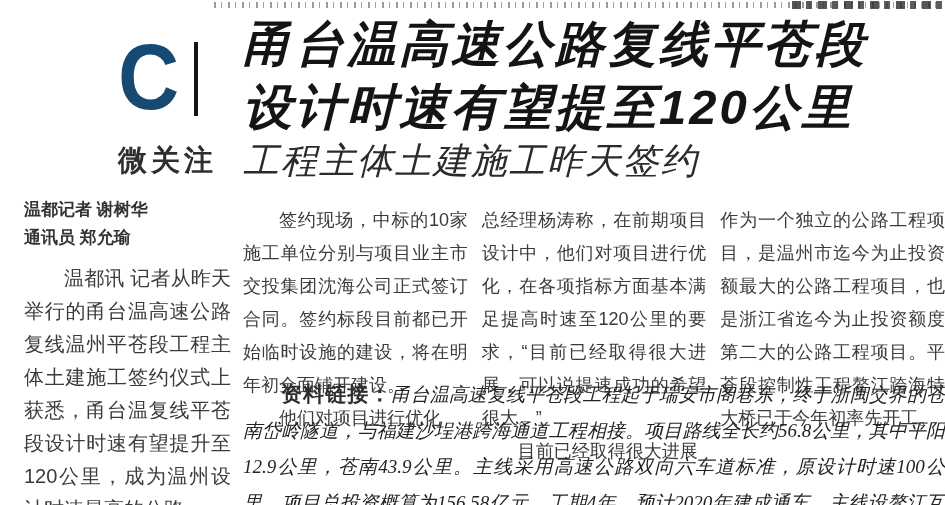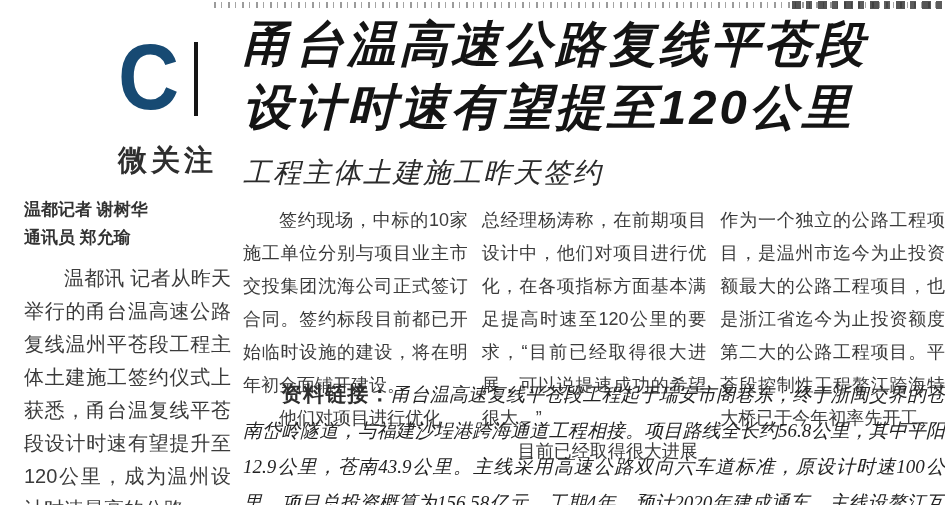--- a/index.html
+++ b/index.html
@@ -34,21 +34,21 @@
     margin-top:25px;font-weight:800;font-size:29px;color:#2e2e2e;letter-spacing:4px;white-space:nowrap;
   }
 
   
   .head{position:absolute;left:243px;top:13px;width:702px;font-style:italic;}
   .head-line{
     font-weight:800;font-size:49px;line-height:63px;color:#141414;
     letter-spacing:3px;white-space:nowrap;
   }
   .subhead{
-    margin-top:17px;font-weight:400;font-size:28px;line-height:34px;color:#2b2b2b;
+    margin-top:5px;font-weight:400;font-size:36px;line-height:34px;color:#2b2b2b;
     letter-spacing:2px;white-space:nowrap;
   }
 
   
   .col{position:absolute;top:196px;}
   .col1{left:24px;width:207px;}
   .byline{font-size:17px;line-height:28px;color:#333;font-weight:bold;}
   .col1 .para{margin:10px 0 0 0;font-size:20px;}
   .para{
     margin:0;color:#3b3b3b;font-size:18px;line-height:33px;

